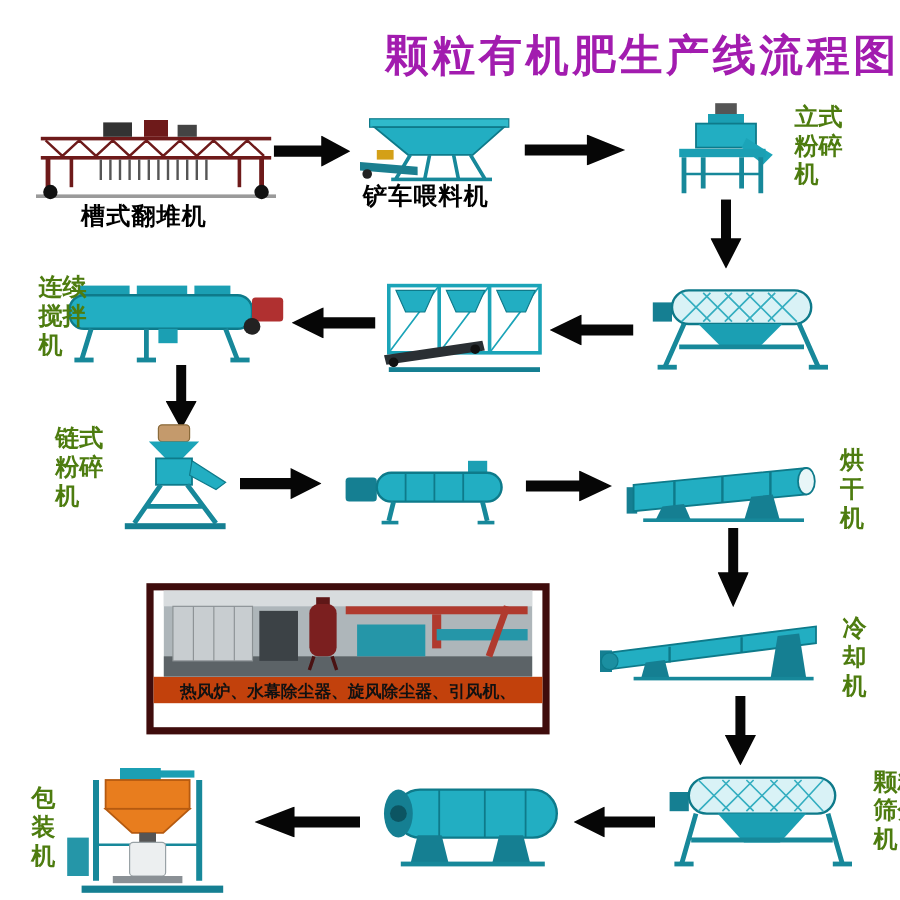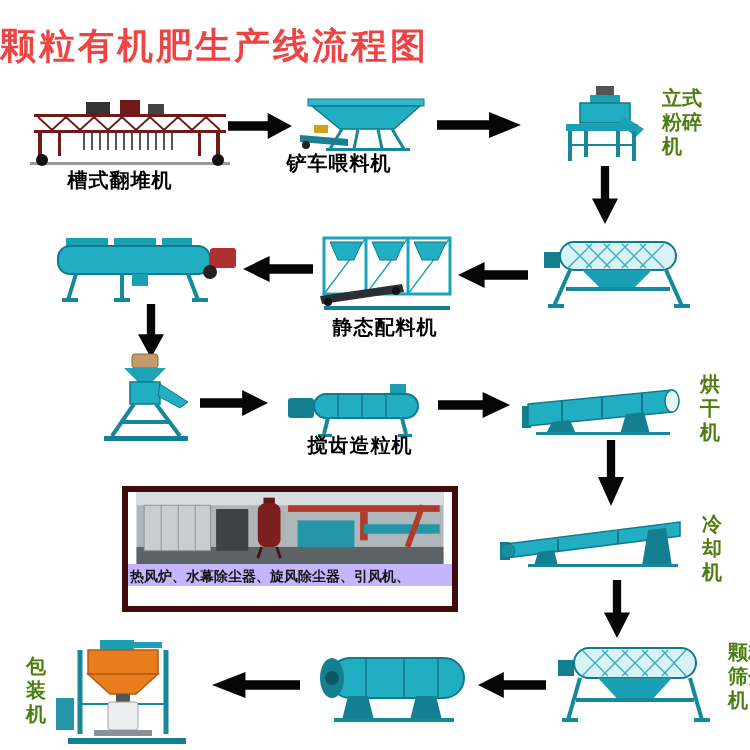--- a/index.html
+++ b/index.html
@@ -1,41 +1,41 @@
 <!DOCTYPE html>
 <html><head>
 <meta charset="utf-8">
 <style>
   html,body{margin:0;padding:0;}
   body{font-family:"Liberation Sans","DejaVu Sans",sans-serif;background:#ffffff;}
   #canvas{position:relative;width:750px;height:750px;background:#ffffff;overflow:hidden;}
 
-  .title{position:absolute;left:0;top:22px;width:750px;text-align:left;
-         font-size:36px;font-weight:bold;color:#ef4444;letter-spacing:3px;}
+  .title{position:absolute;left:0;top:22px;width:750px;text-align:right;
+         font-size:36px;font-weight:bold;color:#a21caf;letter-spacing:3px;}
 
   .m{position:absolute;}
   .m svg{width:100%;height:100%;display:block;}
 
   .hlabel{position:absolute;font-weight:bold;font-size:20px;color:#000;
           text-align:center;letter-spacing:1px;}
   .vlabel{position:absolute;font-weight:bold;font-size:20px;line-height:1.2;
           word-break:break-all;text-align:left;color:#4d7c0f;}
   .vlabel.w2{width:44px;}
   .vlabel.w1{width:24px;}
 
   .arrow{position:absolute;background:#060606;}
   .arrow.r{clip-path:polygon(0 32%,62% 32%,62% 0,100% 50%,62% 100%,62% 68%,0 68%);}
   .arrow.l{clip-path:polygon(100% 32%,38% 32%,38% 0,0 50%,38% 100%,38% 68%,100% 68%);}
   .arrow.d{clip-path:polygon(34% 0,66% 0,66% 56%,100% 56%,50% 100%,0 56%,34% 56%);}
 
   .photo-frame{position:absolute;left:122px;top:486px;width:324px;height:114px;
                border:6px solid #3f0c0c;background:#ffffff;}
   .photo-frame svg{width:100%;height:72px;display:block;}
-  .photo-caption{padding:2px 2px 0 2px;text-align:left;font-size:14px;
-                 font-weight:bold;color:#111;line-height:1.45;background:#c4b5fd;}
+  .photo-caption{padding:2px 2px 0 2px;text-align:center;font-size:14px;
+                 font-weight:bold;color:#111;line-height:1.45;background:#c2410c;}
   .photo-caption div{white-space:nowrap;}
 </style>
 </head>
 <body>
 
 <div id="canvas">
 
   <div class="title">颗粒有机肥生产线流程图</div>
 
   <div class="m" style="left:28px;top:92px;width:205px;height:78px">
@@ -64,21 +64,21 @@
     <svg viewBox="0 0 138 58">
       <rect x="10" y="4" width="116" height="7" fill="#2fbacb" stroke="#0E7A8A" stroke-width="1"></rect>
       <polygon points="14,11 122,11 96,34 42,34" fill="#22AEC2" stroke="#0E7A8A" stroke-width="1.5"></polygon>
       <path d="M44 34 L32 54 M94 34 L106 54 M60 34 L56 54 M80 34 L84 54" stroke="#17889a" stroke-width="3"></path>
       <polygon points="2,40 50,44 50,51 2,47" fill="#1b7f90"></polygon>
       <circle cx="8" cy="50" r="4" fill="#222"></circle>
       <rect x="16" y="30" width="14" height="8" fill="#d4a017"></rect>
       <rect x="28" y="53" width="84" height="3" fill="#17889a"></rect>
     </svg>
   </div>
-  <div class="hlabel" style="left:269px;top:150px;width:140px">铲车喂料机</div>
+  <div class="hlabel" style="left:285px;top:150px;width:140px">铲车喂料机</div>
 
   <div class="arrow r" style="left:437px;top:112px;width:84px;height:26px"></div>
 
   <div class="m" style="left:552px;top:84px;width:108px;height:80px">
     <svg viewBox="0 0 108 80">
       <rect x="44" y="2" width="18" height="10" fill="#555"></rect>
       <rect x="38" y="11" width="30" height="8" fill="#1b9fb3"></rect>
       <rect x="28" y="19" width="50" height="20" fill="#22AEC2" stroke="#0E7A8A" stroke-width="1.5"></rect>
       <polygon points="70,31 92,45 84,53 66,39" fill="#1ba4b8"></polygon>
       <rect x="14" y="40" width="72" height="7" fill="#1b9fb3"></rect>
@@ -112,67 +112,67 @@
       <path d="M6 60 L48 4 M48 60 L90 4 M90 60 L132 4" stroke="#1ba4b8" stroke-width="1.4"></path>
       <polygon points="12,8 44,8 36,26 20,26" fill="#22AEC2" stroke="#0E7A8A" stroke-width="1"></polygon>
       <polygon points="54,8 86,8 78,26 62,26" fill="#22AEC2" stroke="#0E7A8A" stroke-width="1"></polygon>
       <polygon points="96,8 128,8 120,26 104,26" fill="#22AEC2" stroke="#0E7A8A" stroke-width="1"></polygon>
       <polygon points="2,62 84,50 86,58 4,70" fill="#2a2f33"></polygon>
       <circle cx="10" cy="68" r="4" fill="#111"></circle>
       <circle cx="78" cy="57" r="4" fill="#111"></circle>
       <rect x="6" y="72" width="126" height="4" fill="#157f92"></rect>
     </svg>
   </div>
-  <div class="hlabel" style="left:315px;top:314px;width:140px">静态配料机</div>
 
   <div class="arrow l" style="left:243px;top:256px;width:70px;height:26px"></div>
 
   <div class="m" style="left:52px;top:226px;width:190px;height:78px">
     <svg viewBox="0 0 190 78">
       <rect x="14" y="12" width="42" height="10" fill="#1b9fb3"></rect>
       <rect x="62" y="12" width="42" height="10" fill="#1b9fb3"></rect>
       <rect x="110" y="12" width="30" height="10" fill="#1b9fb3"></rect>
       <rect x="6" y="20" width="152" height="28" rx="12" fill="#22AEC2" stroke="#0E7A8A" stroke-width="2"></rect>
       <rect x="158" y="22" width="26" height="20" rx="3" fill="#B03030"></rect>
       <circle cx="158" cy="46" r="7" fill="#222"></circle>
       <rect x="80" y="48" width="16" height="12" fill="#1b9fb3"></rect>
       <path d="M24 48 L16 74 M136 48 L146 74 M70 48 L70 74" stroke="#17889a" stroke-width="4"></path>
       <rect x="10" y="72" width="16" height="4" fill="#17889a"></rect>
       <rect x="140" y="72" width="16" height="4" fill="#17889a"></rect>
       <rect x="62" y="72" width="16" height="4" fill="#17889a"></rect>
     </svg>
   </div>
+  <div class="vlabel w2" style="left:32px;top:228px">连续搅拌机</div>
 
   <div class="arrow d" style="left:138px;top:304px;width:26px;height:54px"></div>
 
   <div class="m" style="left:92px;top:352px;width:108px;height:92px">
     <svg viewBox="0 0 108 92">
       <rect x="40" y="2" width="26" height="14" rx="3" fill="#C49A6C" stroke="#8a6a3a" stroke-width="1"></rect>
       <polygon points="32,16 74,16 60,30 46,30" fill="#1ba4b8"></polygon>
       <rect x="38" y="30" width="30" height="22" fill="#22AEC2" stroke="#0E7A8A" stroke-width="1.5"></rect>
       <polygon points="68,32 96,50 88,56 66,44" fill="#22AEC2" stroke="#0E7A8A" stroke-width="1"></polygon>
       <path d="M42 52 L20 84 M64 52 L88 84 M30 70 L78 70" stroke="#17889a" stroke-width="4"></path>
       <rect x="12" y="84" width="84" height="5" fill="#157f92"></rect>
     </svg>
   </div>
+  <div class="vlabel w2" style="left:46px;top:354px">链式粉碎机</div>
 
   <div class="arrow r" style="left:200px;top:390px;width:68px;height:26px"></div>
 
   <div class="m" style="left:286px;top:382px;width:148px;height:56px">
     <svg viewBox="0 0 148 56">
       <rect x="104" y="2" width="16" height="12" fill="#1b9fb3"></rect>
       <rect x="2" y="16" width="26" height="20" rx="3" fill="#157f92"></rect>
       <rect x="28" y="12" width="104" height="24" rx="12" fill="#22AEC2" stroke="#0E7A8A" stroke-width="2"></rect>
       <path d="M52 12 L52 36 M76 12 L76 36 M100 12 L100 36" stroke="#0E7A8A" stroke-width="1.5"></path>
       <path d="M42 36 L38 52 M116 36 L120 52" stroke="#17889a" stroke-width="4"></path>
       <rect x="32" y="52" width="14" height="3" fill="#17889a"></rect>
       <rect x="112" y="52" width="14" height="3" fill="#17889a"></rect>
     </svg>
   </div>
-  <div class="hlabel" style="left:290px;top:432px;width:140px">搅齿造粒机</div>
 
   <div class="arrow r" style="left:438px;top:392px;width:72px;height:26px"></div>
 
   <div class="m" style="left:522px;top:376px;width:172px;height:60px">
     <svg viewBox="0 0 172 60">
       <rect x="0" y="30" width="9" height="22" fill="#157f92"></rect>
       <polygon points="6,28 150,14 150,36 6,50" fill="#22AEC2" stroke="#0E7A8A" stroke-width="1.5"></polygon>
       <ellipse cx="150" cy="25" rx="7" ry="11" fill="#e8f6f8" stroke="#0E7A8A" stroke-width="1.5"></ellipse>
       <path d="M40 25 L40 47 M80 21 L80 43 M120 17 L120 39" stroke="#0E7A8A" stroke-width="2"></path>
       <polygon points="30,46 48,44 54,58 24,58" fill="#157f92"></polygon>

